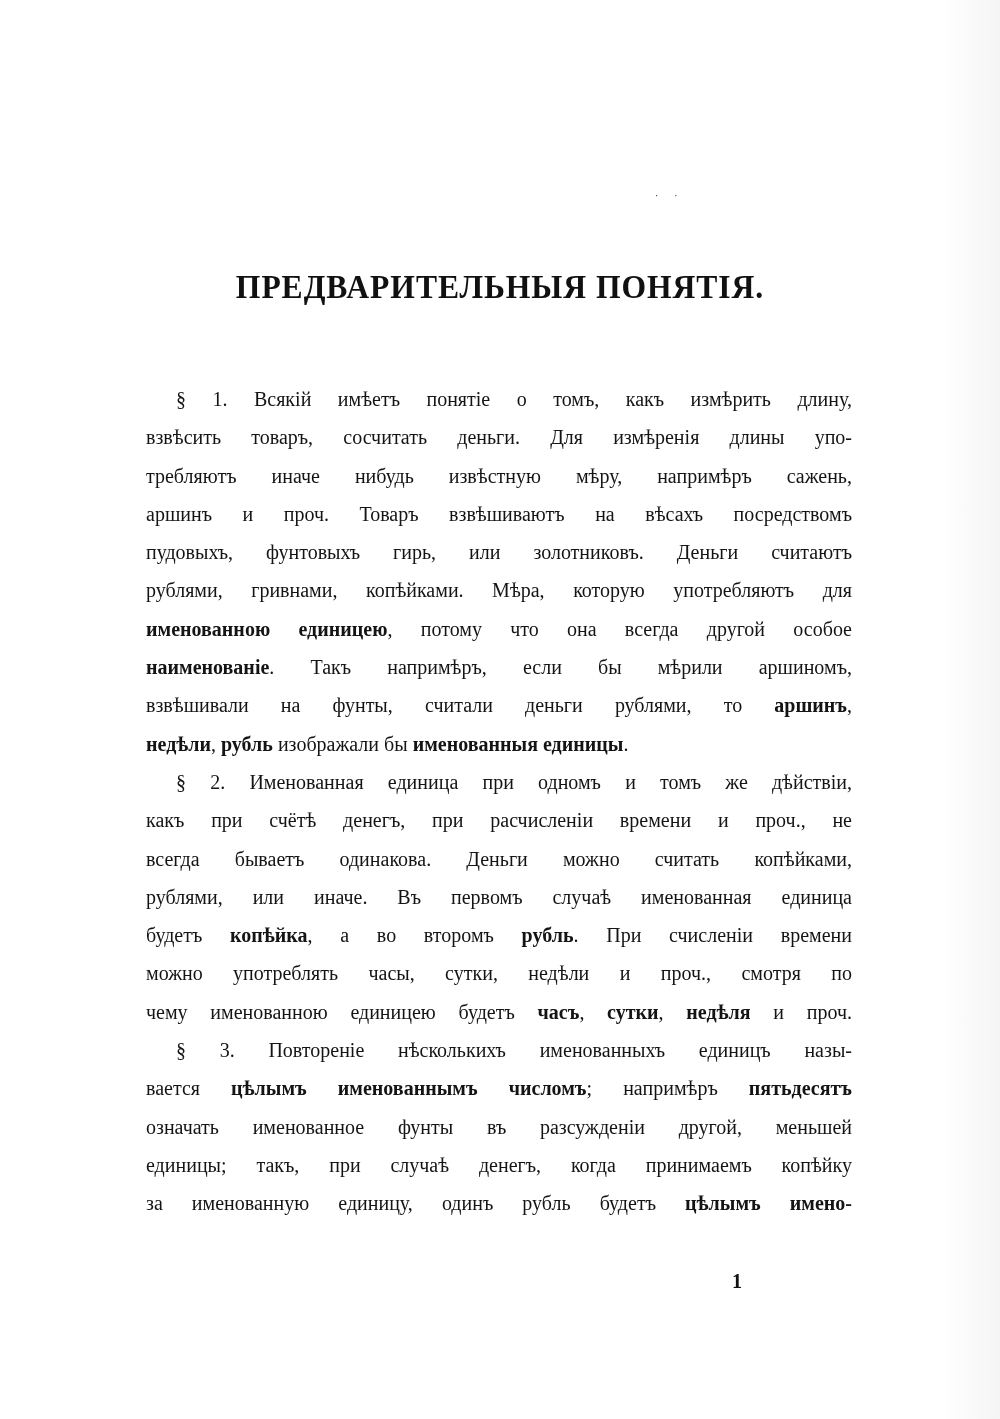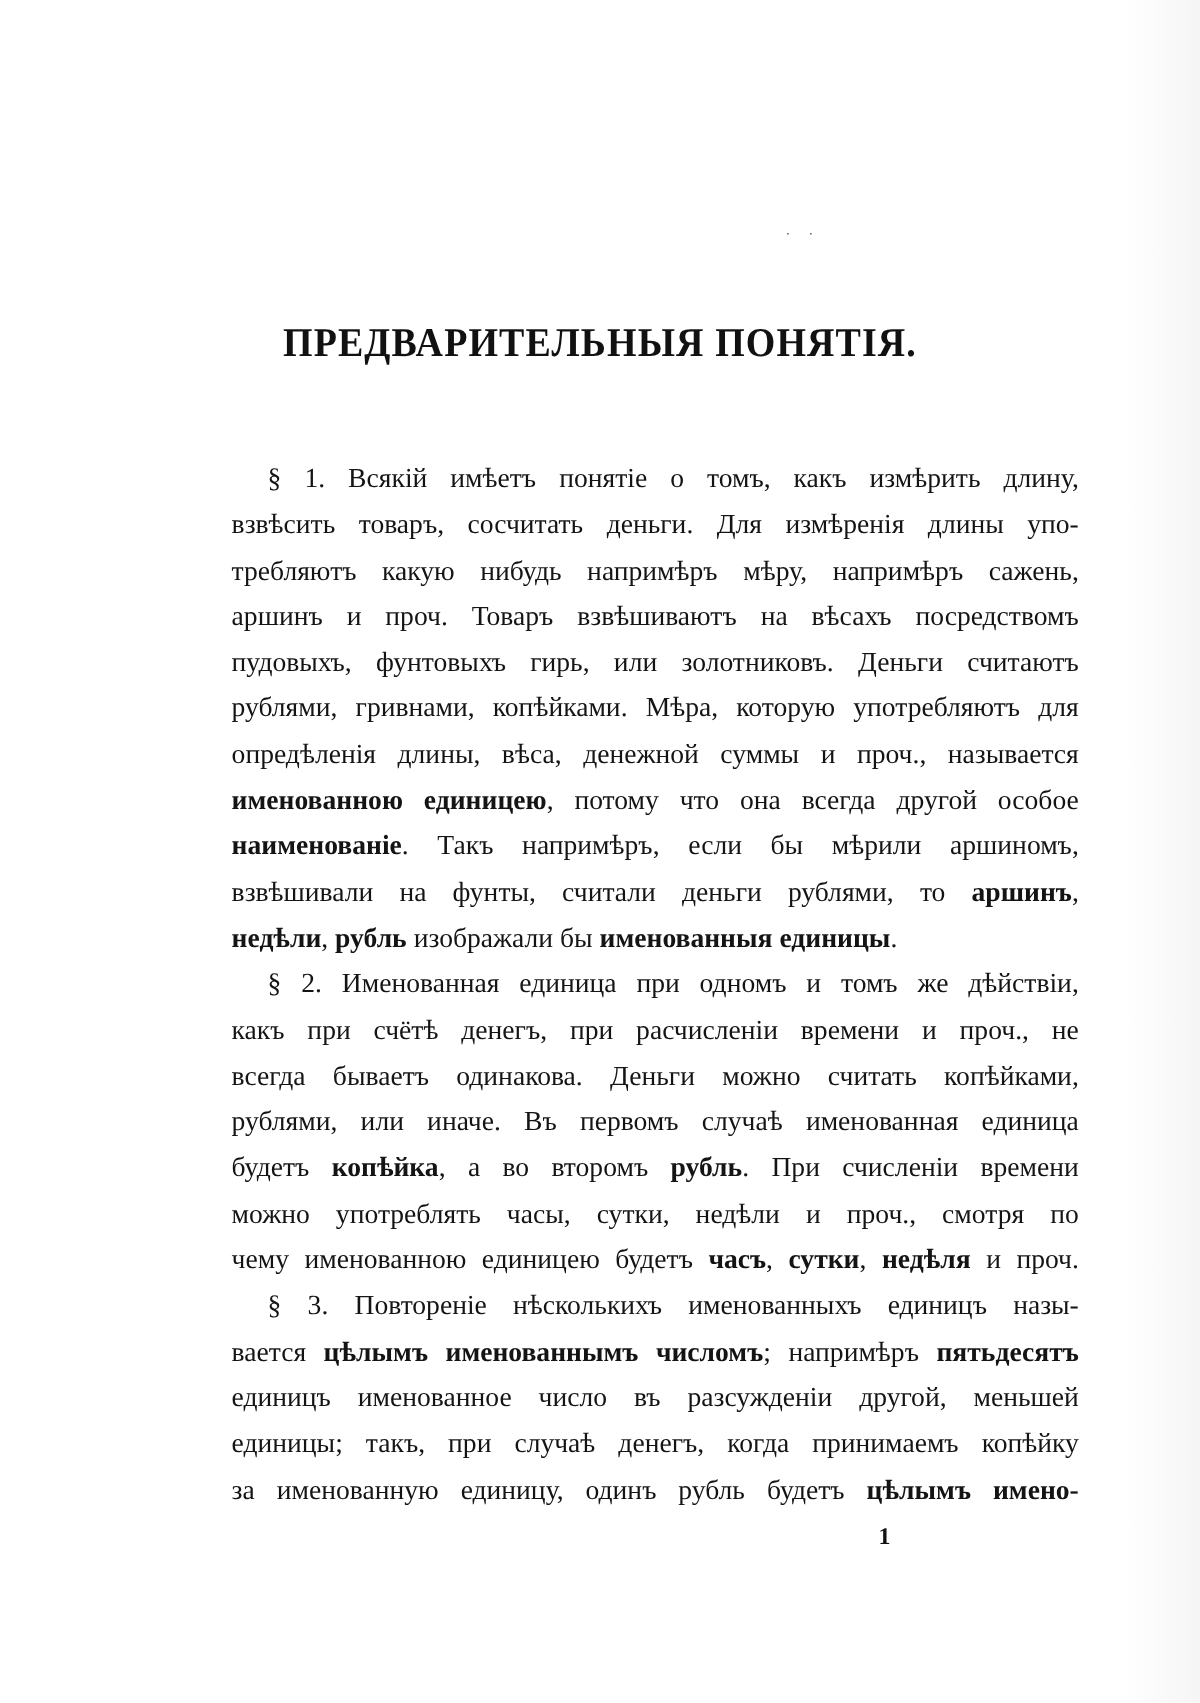--- a/index.html
+++ b/index.html
@@ -13,21 +13,21 @@
       background: linear-gradient(to right, rgba(255,255,255,0), rgba(238,238,238,0.6));
     }
     .specks { position: absolute; left: 655px; top: 190px; font-size: 10px; color: #333; letter-spacing: 16px; font-family: "DejaVu Serif", serif; }
     .title {
       position: absolute; left: 0; width: 1000px; top: 268px; text-align: center;
       font-family: "Liberation Serif", serif; font-size: 34px; font-weight: bold;
       letter-spacing: 1px; color: #111; transform: scaleX(0.93);
     }
     .body-text {
       position: absolute; left: 146px; top: 380px; width: 706px;
-      font-family: "Liberation Serif", serif; font-size: 23px; color: #141414; margin-left: 47px;
+      font-family: "Liberation Serif", serif; font-size: 20px; color: #141414;
     }
     .line {
       height: 38.3px; line-height: 38.3px; white-space: nowrap;
       text-align: justify; text-align-last: justify;
     }
     .line.last { text-align-last: left; }
     .line.indent { padding-left: 30px; }
     .it { font-weight: bold; }
     .page-num {
       position: absolute; left: 732px; top: 1270px;
@@ -40,39 +40,38 @@
 <div class="page">
   <div class="edge-shade"></div>
   <div class="specks">··</div>
 
   <div class="title">ПРЕДВАРИТЕЛЬНЫЯ ПОНЯТІЯ.</div>
 
   <div class="body-text">
 
     <div class="line indent"><span>§ 1. Всякій имѣетъ понятіе о томъ, какъ измѣрить длину,</span></div>
     <div class="line"><span>взвѣсить товаръ, сосчитать деньги. Для измѣренія длины упо-</span></div>
-    <div class="line"><span>требляютъ какую нибудь напримѣръ мѣру, напримѣръ сажень,</span></div>
+    <div class="line"><span>требляютъ иначе нибудь извѣстную мѣру, напримѣръ сажень,</span></div>
     <div class="line"><span>аршинъ и проч. Товаръ взвѣшиваютъ на вѣсахъ посредствомъ</span></div>
     <div class="line"><span>пудовыхъ, фунтовыхъ гирь, или золотниковъ. Деньги считаютъ</span></div>
     <div class="line"><span>рублями, гривнами, копѣйками. Мѣра, которую употребляютъ для</span></div>
-    <div class="line"><span>опредѣленія длины, вѣса, денежной суммы и проч., называется</span></div>
     <div class="line"><span class="it">именованною единицею</span><span>, потому что она всегда другой особое</span></div>
     <div class="line"><span class="it">наименованіе</span><span>. Такъ напримѣръ, если бы мѣрили аршиномъ,</span></div>
     <div class="line"><span>взвѣшивали на фунты, считали деньги рублями, то </span><span class="it">аршинъ</span><span>,</span></div>
     <div class="line last"><span class="it">недѣли</span><span>, </span><span class="it">рубль</span><span> изображали бы </span><span class="it">именованныя единицы</span><span>.</span></div>
 
     <div class="line indent"><span>§ 2. Именованная единица при одномъ и томъ же дѣйствіи,</span></div>
     <div class="line"><span>какъ при счётѣ денегъ, при расчисленіи времени и проч., не</span></div>
     <div class="line"><span>всегда бываетъ одинакова. Деньги можно считать копѣйками,</span></div>
     <div class="line"><span>рублями, или иначе. Въ первомъ случаѣ именованная единица</span></div>
     <div class="line"><span>будетъ </span><span class="it">копѣйка</span><span>, а во второмъ </span><span class="it">рубль</span><span>. При счисленіи времени</span></div>
     <div class="line"><span>можно употреблять часы, сутки, недѣли и проч., смотря по</span></div>
     <div class="line"><span>чему именованною единицею будетъ </span><span class="it">часъ</span><span>, </span><span class="it">сутки</span><span>, </span><span class="it">недѣля</span><span> и проч.</span></div>
 
     <div class="line indent"><span>§ 3. Повтореніе нѣсколькихъ именованныхъ единицъ назы-</span></div>
     <div class="line"><span>вается </span><span class="it">цѣлымъ именованнымъ числомъ</span><span>; напримѣръ </span><span class="it">пятьдесятъ</span></div>
-    <div class="line"><span>единицъ именованное число въ разсужденіи другой, меньшей</span></div>
+    <div class="line"><span>означать именованное фунты въ разсужденіи другой, меньшей</span></div>
     <div class="line"><span>единицы; такъ, при случаѣ денегъ, когда принимаемъ копѣйку</span></div>
     <div class="line"><span>за именованную единицу, одинъ рубль будетъ </span><span class="it">цѣлымъ имено-</span></div>
   </div>
 
   <div class="page-num">1</div>
 </div>
 
 </body></html>

